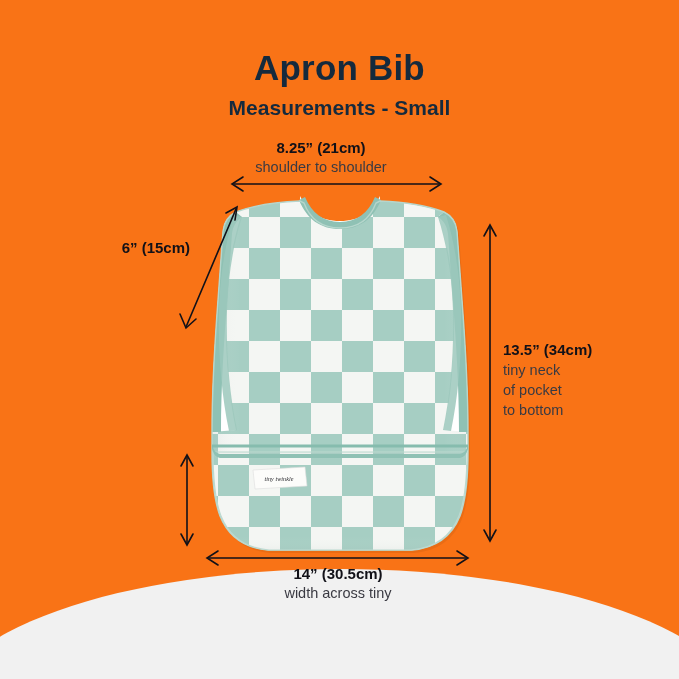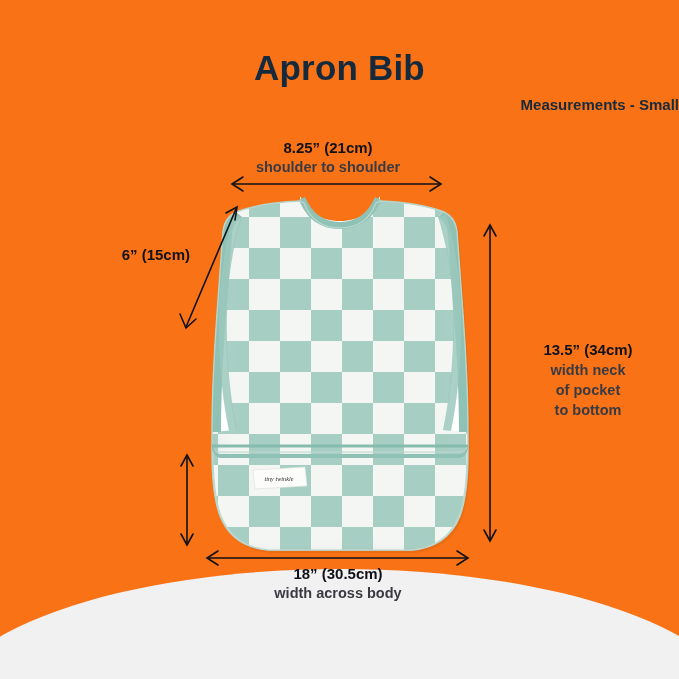--- a/index.html
+++ b/index.html
@@ -37,49 +37,49 @@
     font-size: 35px;
     font-weight: 800;
     letter-spacing: 0.2px;
     color: #152a3d;
   }
   .subtitle {
     position: absolute;
     left: 0;
     top: 96px;
     width: 679px;
-    text-align: right;
-    font-size: 15px;
+    text-align: center;
+    font-size: 21px;
     font-weight: 700;
     color: #152a3d;
   }
   
   .label {
     position: absolute;
     color: #2b2b33;
     line-height: 1.32;
   }
   .label .val {
     font-weight: 700;
     font-size: 15px;
     color: #111118;
     white-space: nowrap;
   }
   .label .desc {
     font-size: 14.5px;
-    font-weight: 700;
+    font-weight: 400;
     color: #3a3a42;
     white-space: nowrap;
   }
   .label.center { text-align: center; }
   .label.right  { text-align: right; }
-  .label.left   { text-align: center; }
-
-  #lbl-shoulder { left: 208px; top: 138px; width: 240px; }
-  #lbl-arm      { left: 20px;  top: 245px; width: 170px; }
+  .label.left   { text-align: left; }
+
+  #lbl-shoulder { left: 201px; top: 138px; width: 240px; }
+  #lbl-arm      { left: 20px;  top: 238px; width: 170px; }
   #lbl-neck     { left: 503px; top: 340px; width: 170px; }
   #lbl-pocket   { left: 8px;   top: 476px; width: 165px; }
   #lbl-width    { left: 208px; top: 564px; width: 260px; }
   #lbl-neck .desc { line-height: 1.38; }
 
   
   #overlay {
     position: absolute;
     left: 0; top: 0;
     width: 679px;
@@ -257,24 +257,24 @@
     <div class="val">8.25” (21cm)</div>
     <div class="desc">shoulder to shoulder</div>
   </div>
 
   <div class="label right" id="lbl-arm">
     <div class="val">6” (15cm)</div>
   </div>
 
   <div class="label left" id="lbl-neck">
     <div class="val">13.5” (34cm)</div>
-    <div class="desc">width neck</div>
+    <div class="desc">tiny neck</div>
     <div class="desc">of pocket</div>
     <div class="desc">to bottom</div>
   </div>
 
 
   <div class="label center" id="lbl-width">
-    <div class="val">18” (30.5cm)</div>
-    <div class="desc">width across body</div>
+    <div class="val">14” (30.5cm)</div>
+    <div class="desc">width across tiny</div>
   </div>
 
 </div>
 
 </body></html>

